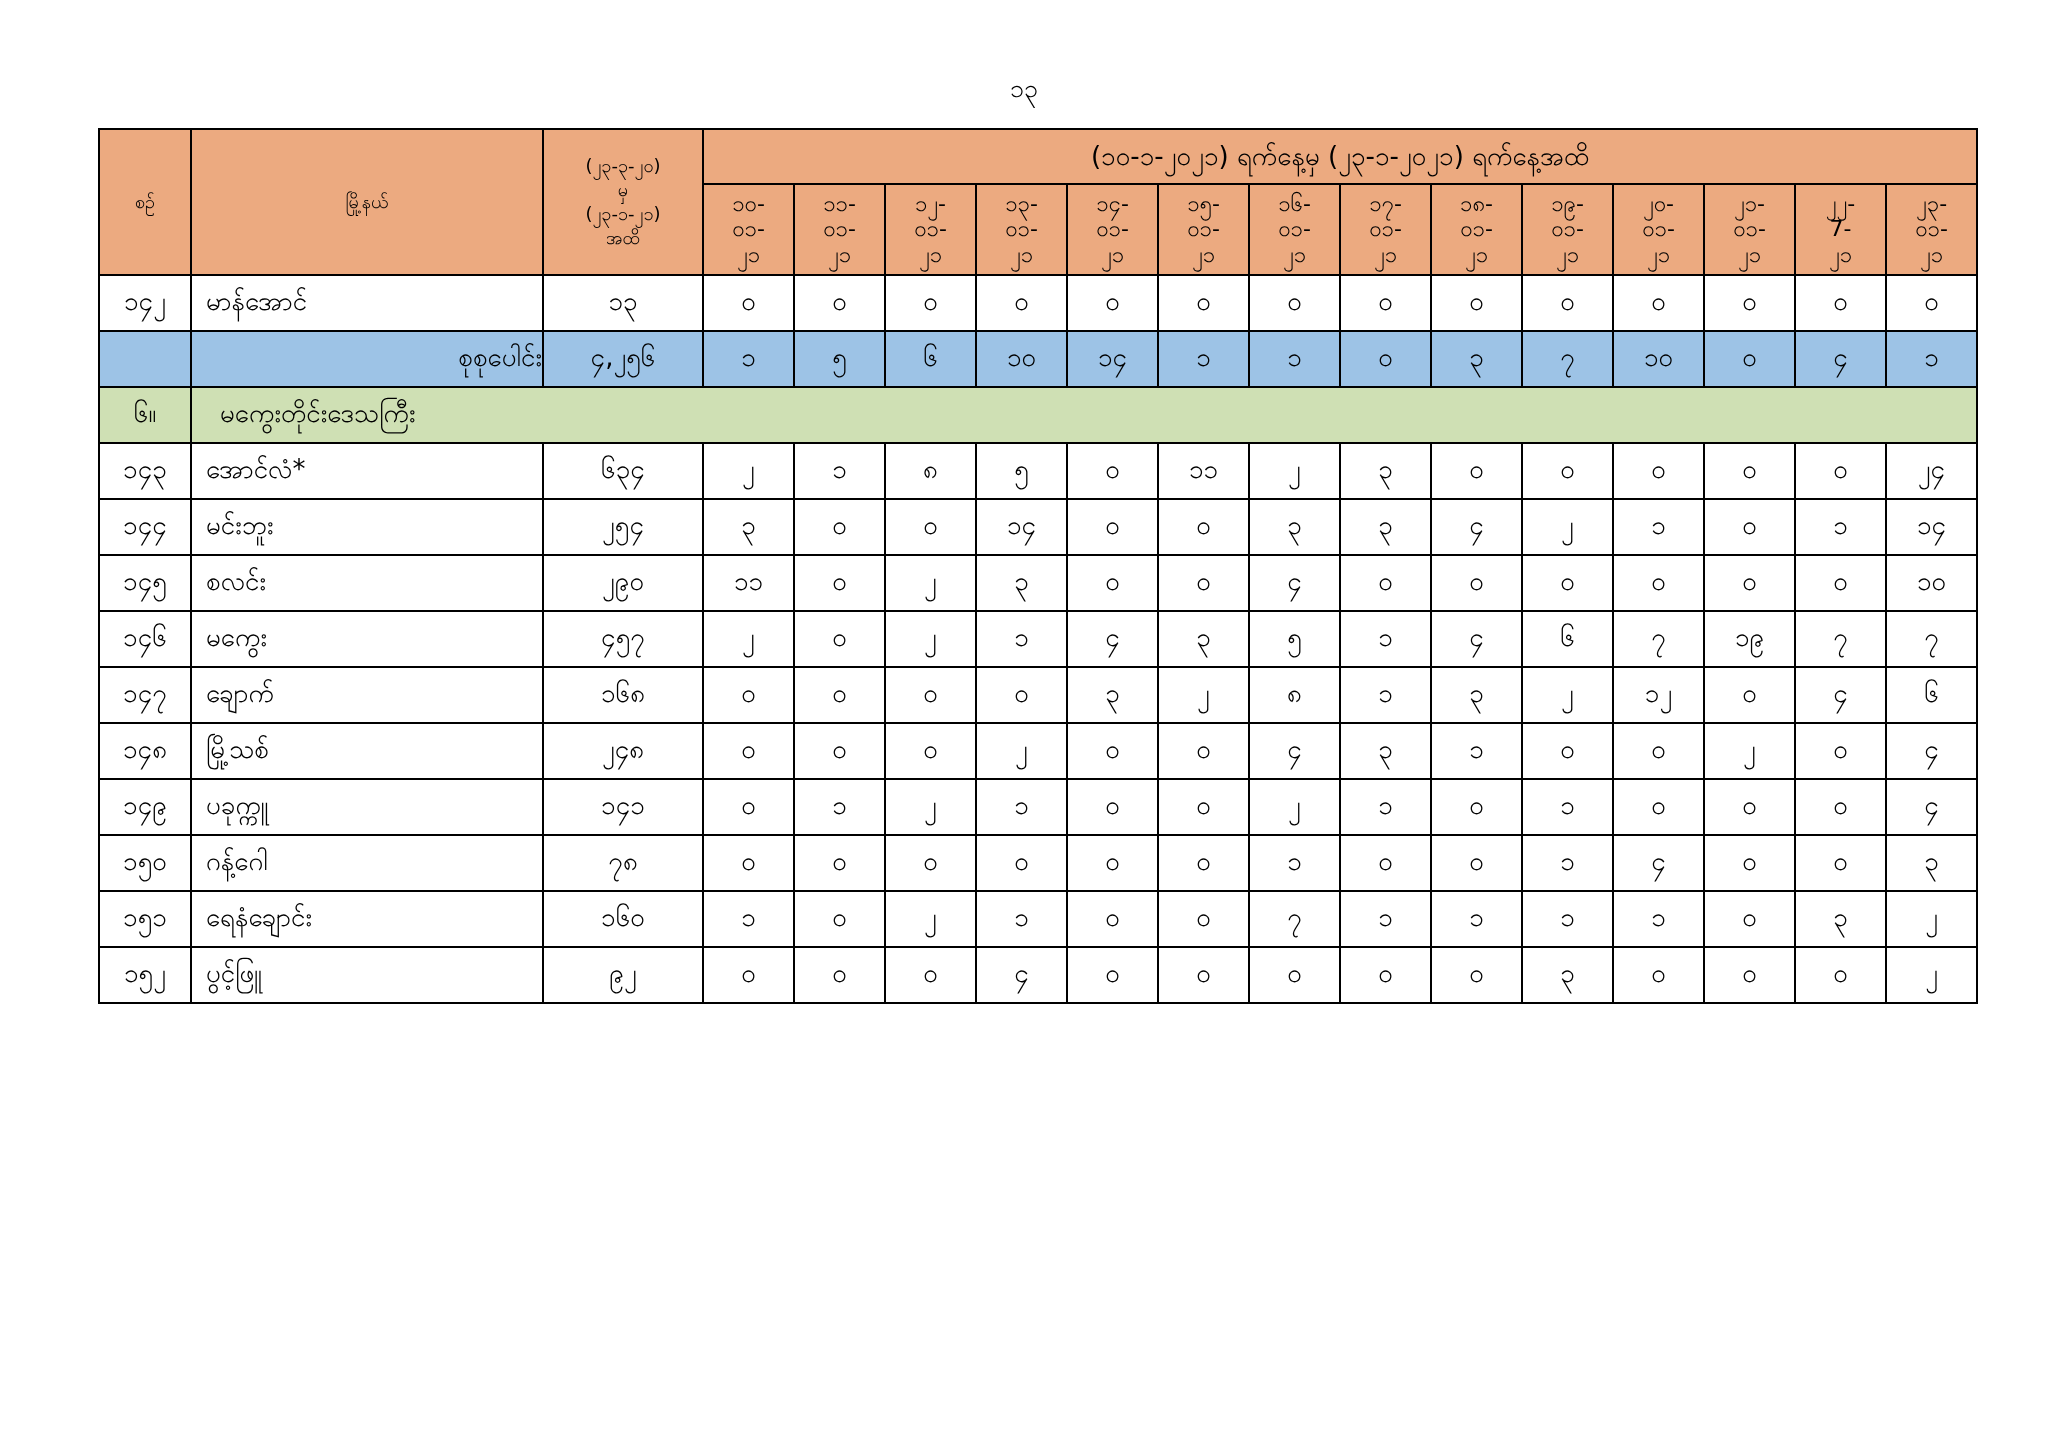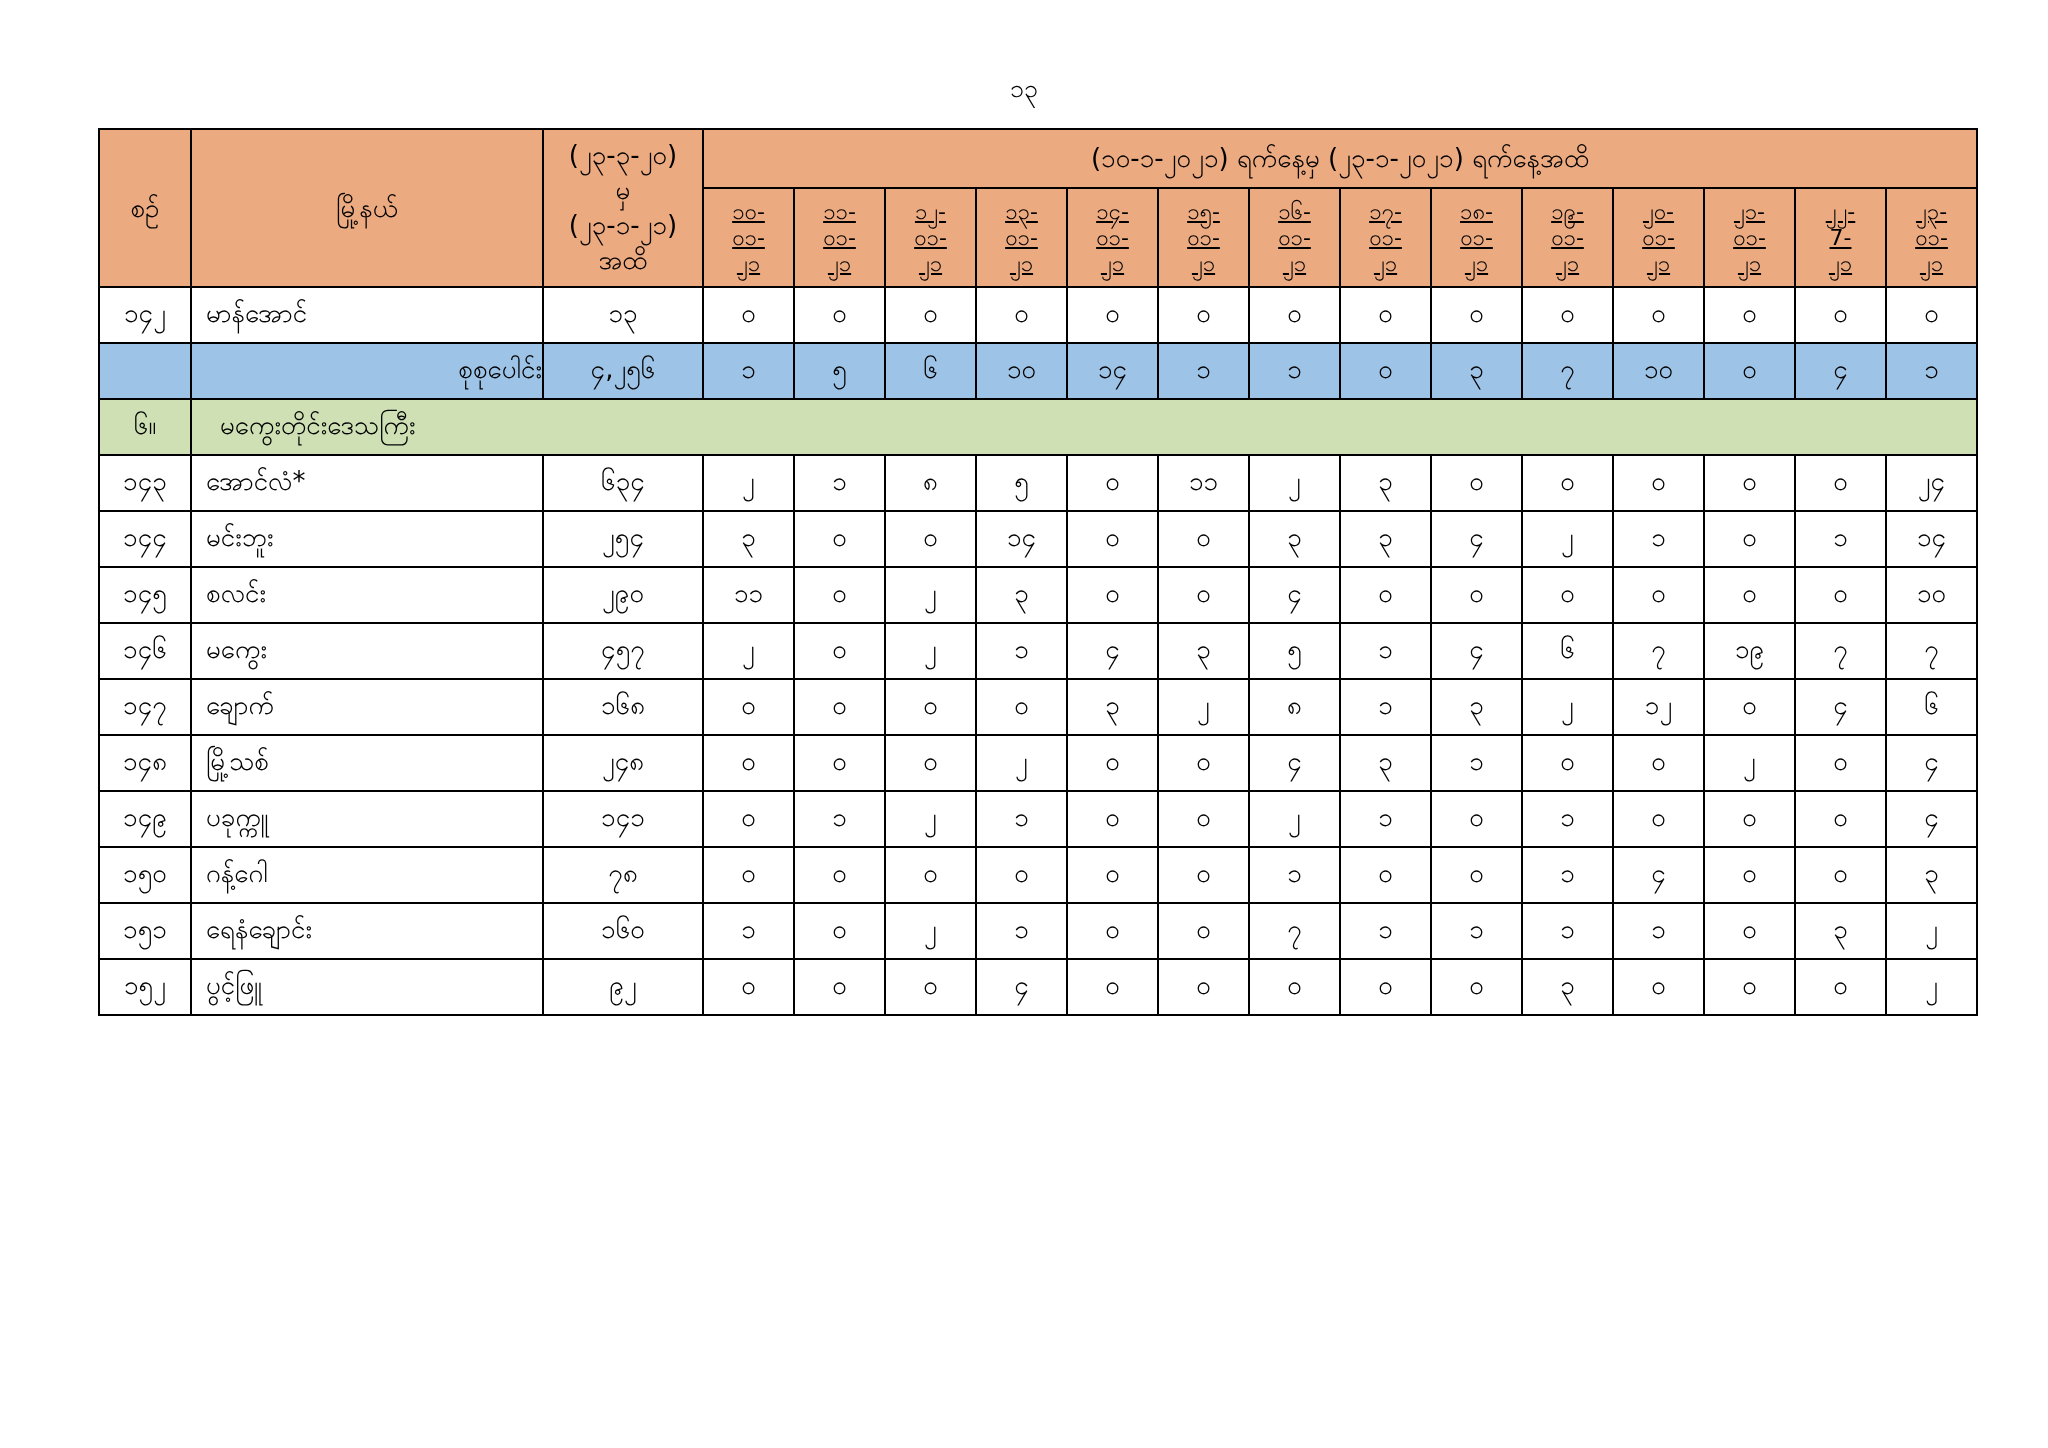--- a/index.html
+++ b/index.html
@@ -64,24 +64,23 @@
 
   .span-head {
     font-size: 26px;
     padding: 10px 6px;
   }
   .daycell {
     font-size: 22px;
     line-height: 1.18;
     padding: 6px 2px;
     white-space: pre-line;
-    text-decoration: underline;
   }
   .vhead {
-    font-size: 26px;
+    font-size: 18px;
     line-height: 1.35;
     padding: 8px 6px;
   }
   tbody td {
     height: 54px;
     background: #ffffff;
   }
   tr.total-row td {
     background: #9dc3e6;
   }

